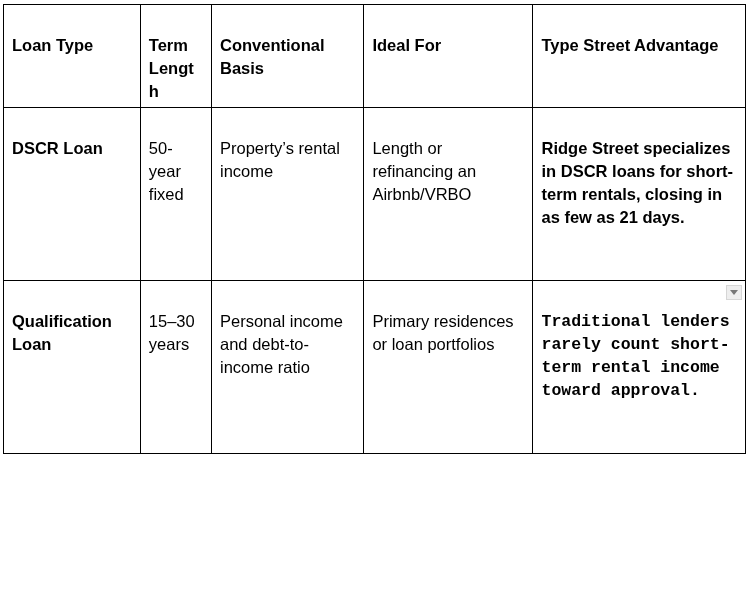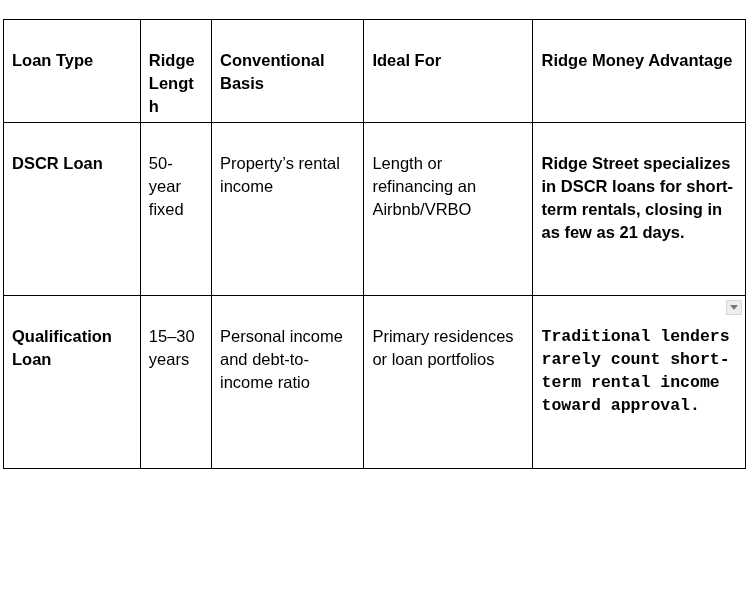--- a/index.html
+++ b/index.html
@@ -1,19 +1,19 @@
 <!DOCTYPE html>
 <html><head>
 <meta charset="utf-8">
 <style>
   html, body { margin: 0; padding: 0; background: #ffffff; }
   body { width: 754px; height: 607px; position: relative; overflow: hidden;
          font-family: "Liberation Sans", sans-serif; color: #000; }
   table.loan-table {
-    position: absolute; left: 3px; top: 19px;
+    position: absolute; left: 3px; top: 4px;
     border-collapse: collapse; table-layout: fixed;
     width: 743px;
   }
   table.loan-table td, table.loan-table th {
     border: 1.5px solid #000;
     vertical-align: top;
     padding: 29px 8px 0 8px;
     font-size: 16.5px;
     line-height: 23px;
     text-align: left;
@@ -51,24 +51,24 @@
   <colgroup>
     <col class="c1">
       <col class="c2">
       <col class="c3">
       <col class="c4">
       <col class="c5">
   </colgroup>
   <tbody>
       <tr class="header-row">
     <th>Loan Type</th>
-    <th>Ridge Length</th>
+    <th>Term Length</th>
     <th>Conventional Basis</th>
     <th>Ideal For</th>
-    <th>Ridge Money Advantage</th>
+    <th>Type Street Advantage</th>
   </tr>
   <tr class="row-1">
     <td class="bold">DSCR Loan</td>
     <td>50-year fixed</td>
     <td>Property’s rental income</td>
     <td>Length or refinancing an Airbnb/VRBO</td>
     <td class="bold">Ridge Street specializes in DSCR loans for short-term rentals, closing in as few as 21 days.</td>
   </tr>
   <tr class="row-3">
     <td class="bold">Qualification Loan</td>

